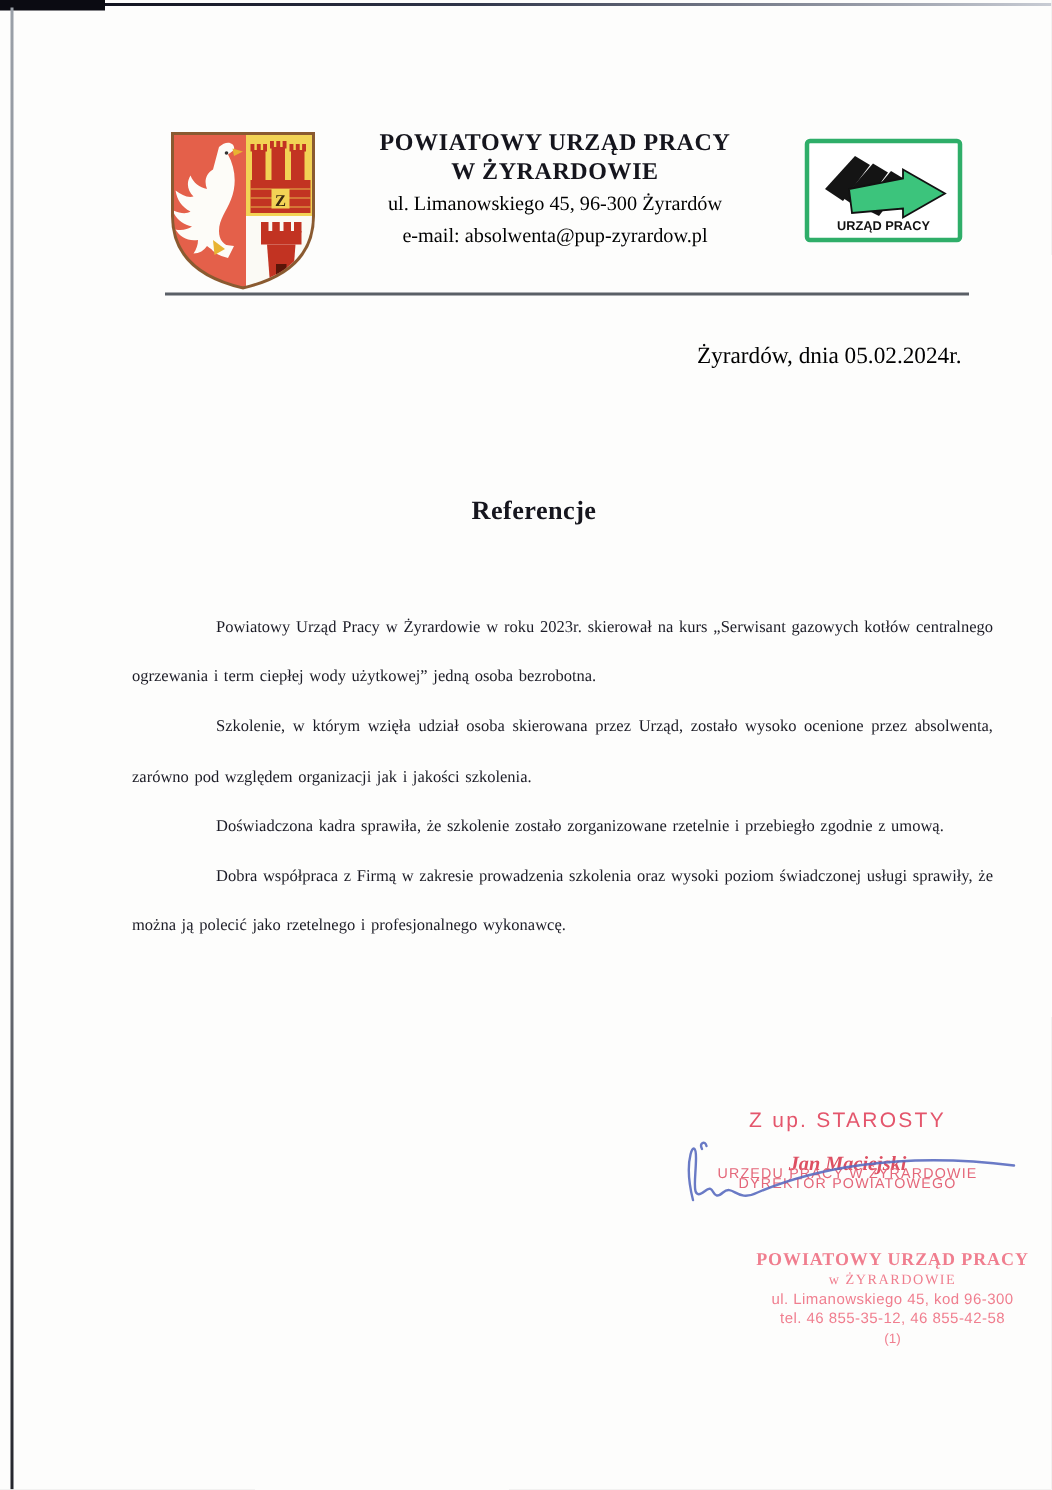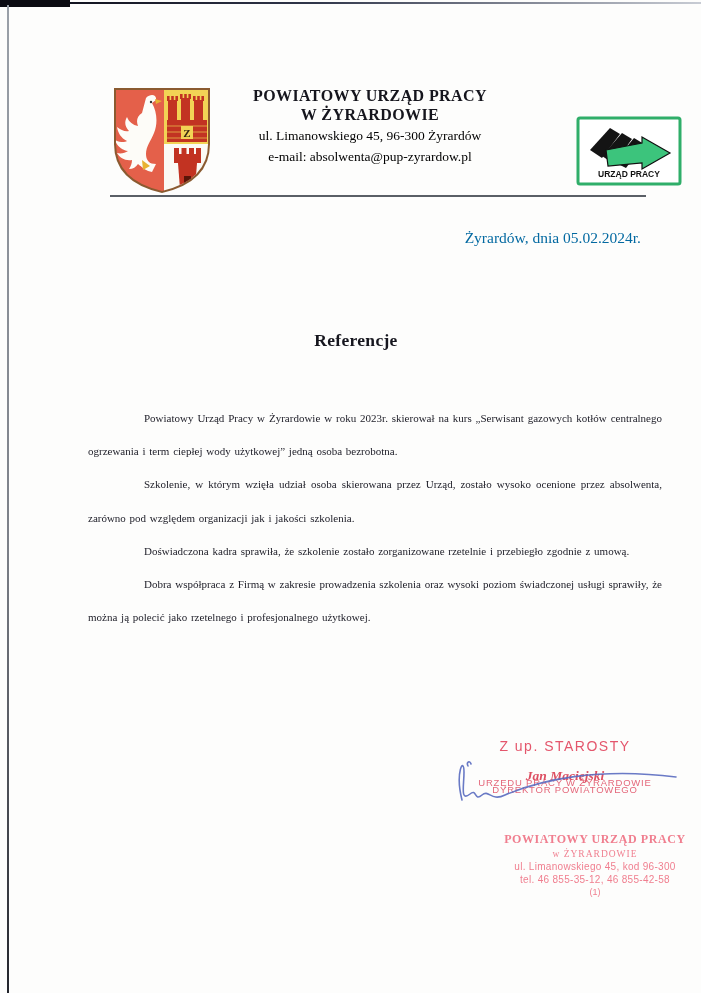--- a/index.html
+++ b/index.html
@@ -14,25 +14,25 @@
     background:linear-gradient(90deg,#0a0a14 0%,#30364a 45%,#c8ccd4 100%); }
   .scan-top-block { position:absolute; left:0; top:0; width:70px; height:7px; background:#0b0b12; }
   .scan-left-line { position:absolute; left:7px; top:5px; width:2px; height:988px;
     background:linear-gradient(180deg,#9aa0a8 0%,#7c8088 55%,#23252c 100%); }
   
   .header { position:absolute; left:0; top:0; width:100%; }
   .crest { position:absolute; left:112px; top:86px; }
   .org-block { position:absolute; left:225px; top:86px; width:290px; text-align:center; }
   .org-name { font-weight:bold; font-size:16px; line-height:19px; letter-spacing:.4px; color:#15151d; }
   .org-addr { font-size:13.5px; line-height:17.5px; margin-top:3px; color:#000000; }
-  .logo { position:absolute; left:536px; top:116px;margin-left:40px; }
+  .logo { position:absolute; left:536px; top:92px; }
   .header-rule { position:absolute; left:110px; top:195px; width:536px; height:1.5px; background:#5a5f66; }
   
   .date-line { position:absolute; left:0; top:229px; width:641px; text-align:right;
-    font-size:15.5px; color:#0369a1; }
+    font-size:15.5px; color:#000000; }
   
   .doc-title { position:absolute; left:0; top:330px; width:712px; text-align:center;
     font-weight:bold; font-size:17.5px; letter-spacing:.3px; color:#16161e; }
   
   .body-text { position:absolute; left:88px; top:402px; width:574px;
     font-size:11px; line-height:33.2px; text-align:justify; color:#1c1c26; }
   .para { text-indent:56px; word-spacing:1px; }
   
   .sig-block { position:absolute; left:440px; top:738px; width:250px; }
   .sig-authority { text-align:center; font-size:14px; letter-spacing:1.5px;
@@ -144,21 +144,21 @@
   </div>
 
   <div class="date-line">Żyrardów, dnia 05.02.2024r.</div>
 
   <div class="doc-title">Referencje</div>
 
   <div class="body-text">
     <div class="para">Powiatowy Urząd Pracy w Żyrardowie w roku 2023r. skierował na kurs „Serwisant gazowych kotłów centralnego ogrzewania i term ciepłej wody użytkowej” jedną osoba bezrobotna.</div>
     <div class="para">Szkolenie, w którym wzięła udział osoba skierowana przez Urząd, zostało wysoko ocenione przez absolwenta, zarówno pod względem organizacji jak i jakości szkolenia.</div>
     <div class="para">Doświadczona kadra sprawiła, że szkolenie zostało zorganizowane rzetelnie i przebiegło zgodnie z umową.</div>
-    <div class="para">Dobra współpraca z Firmą w zakresie prowadzenia szkolenia oraz wysoki poziom świadczonej usługi sprawiły, że można ją polecić jako rzetelnego i profesjonalnego użytkowej.</div>
+    <div class="para">Dobra współpraca z Firmą w zakresie prowadzenia szkolenia oraz wysoki poziom świadczonej usługi sprawiły, że można ją polecić jako rzetelnego i profesjonalnego wykonawcę.</div>
   </div>
 
   <div class="sig-block">
     <div class="sig-authority">Z up. STAROSTY</div>
     <div class="sig-name">Jan Maciejski</div>
     <div class="sig-title l1">DYREKTOR POWIATOWEGO</div>
     <div class="sig-title l2">URZĘDU PRACY W ŻYRARDOWIE</div>
     <svg class="sig-strokes" viewBox="0 0 235 58">
       <g fill="none" stroke="#5a6cc0" stroke-width="1.6" stroke-linecap="round" opacity="0.9">
         <path d="M14,50 C7,22 16,6 16,22 C16,36 12,52 22,44 C29,38 26,52 34,45 C41,39 43,52 57,45 C92,30 150,17 228,27"></path>

